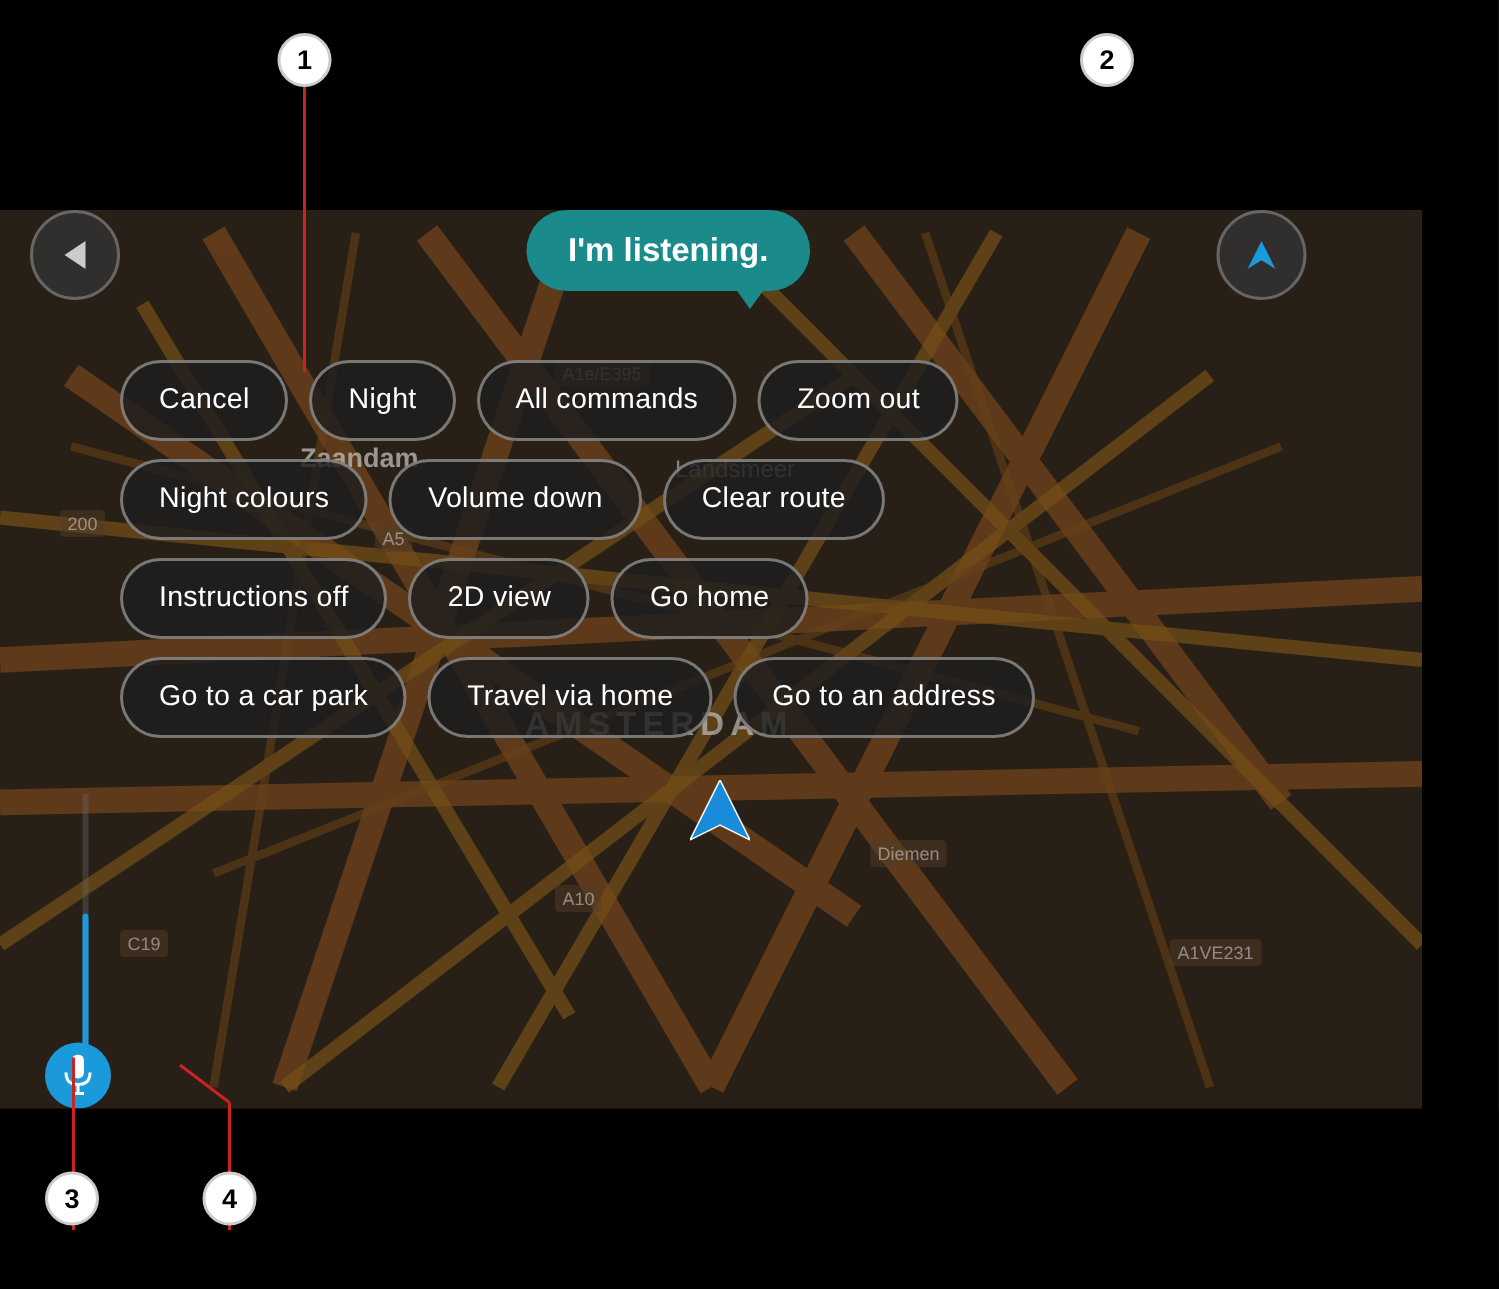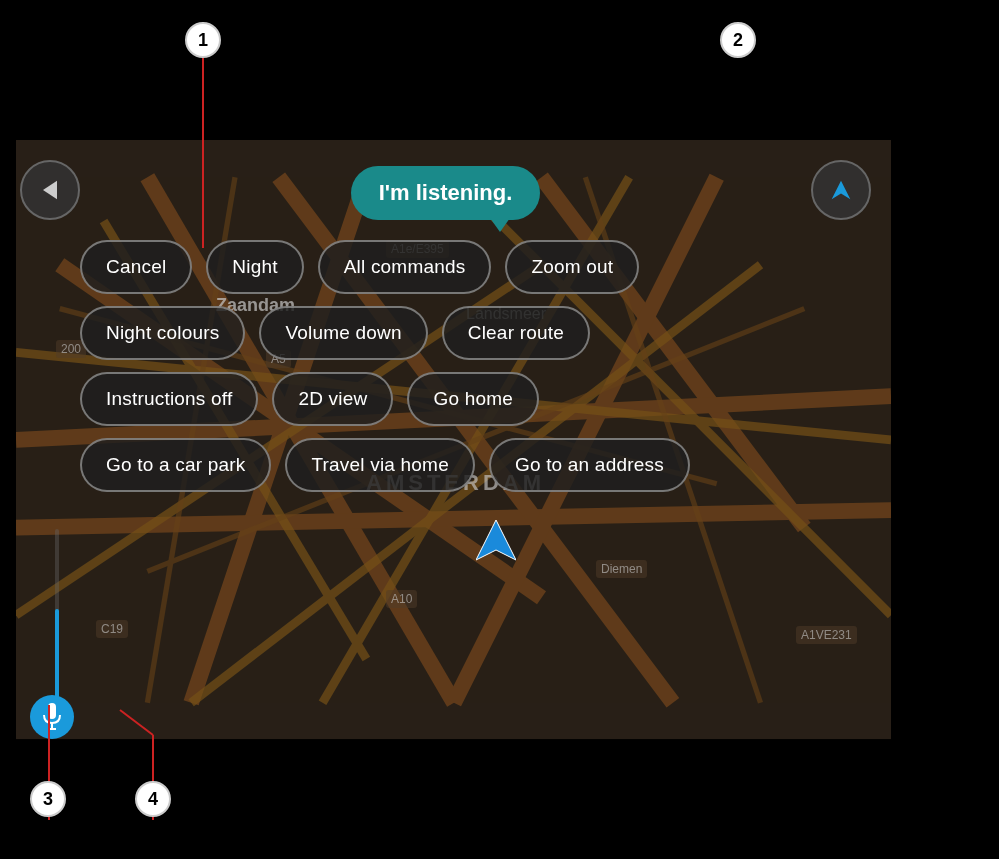--- a/index.html
+++ b/index.html
@@ -8,22 +8,22 @@
       height: 859px;
       background: #000;
       overflow: hidden;
       font-family: 'Arial', sans-serif;
       position: relative;
     }
 
     .map-bg {
       position: absolute;
       top: 140px;
-      left: 16px;
-      width: 875px;
+      left: 0;
+      width: 948px;
       height: 600px;
       background: #4a3a2a;
       overflow: hidden;
     }
 
     .map-overlay {
       position: absolute;
       top: 0; left: 0; right: 0; bottom: 0;
       background: rgba(0,0,0,0.45);
     }
@@ -35,21 +35,21 @@
       width: 100%; height: 100%;
     }
 
     .top-bar {
       position: absolute;
       top: 140px;
       left: 0;
       width: 891px;
       height: 80px;
       display: flex;
-      align-items: flex-end;
+      align-items: flex-start;
       justify-content: space-between;
       padding: 0 20px;
       z-index: 10;
     }
 
     .nav-btn {
       width: 60px;
       height: 60px;
       border-radius: 50%;
       background: rgba(50,50,50,0.85);

